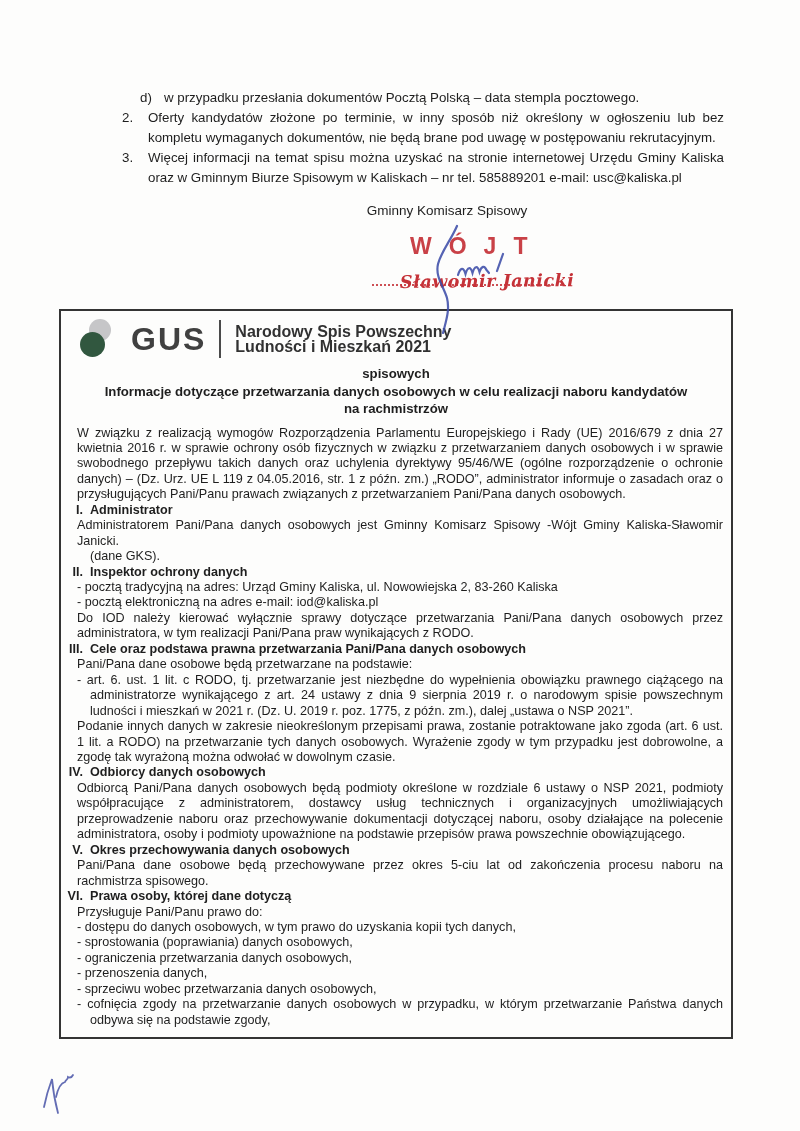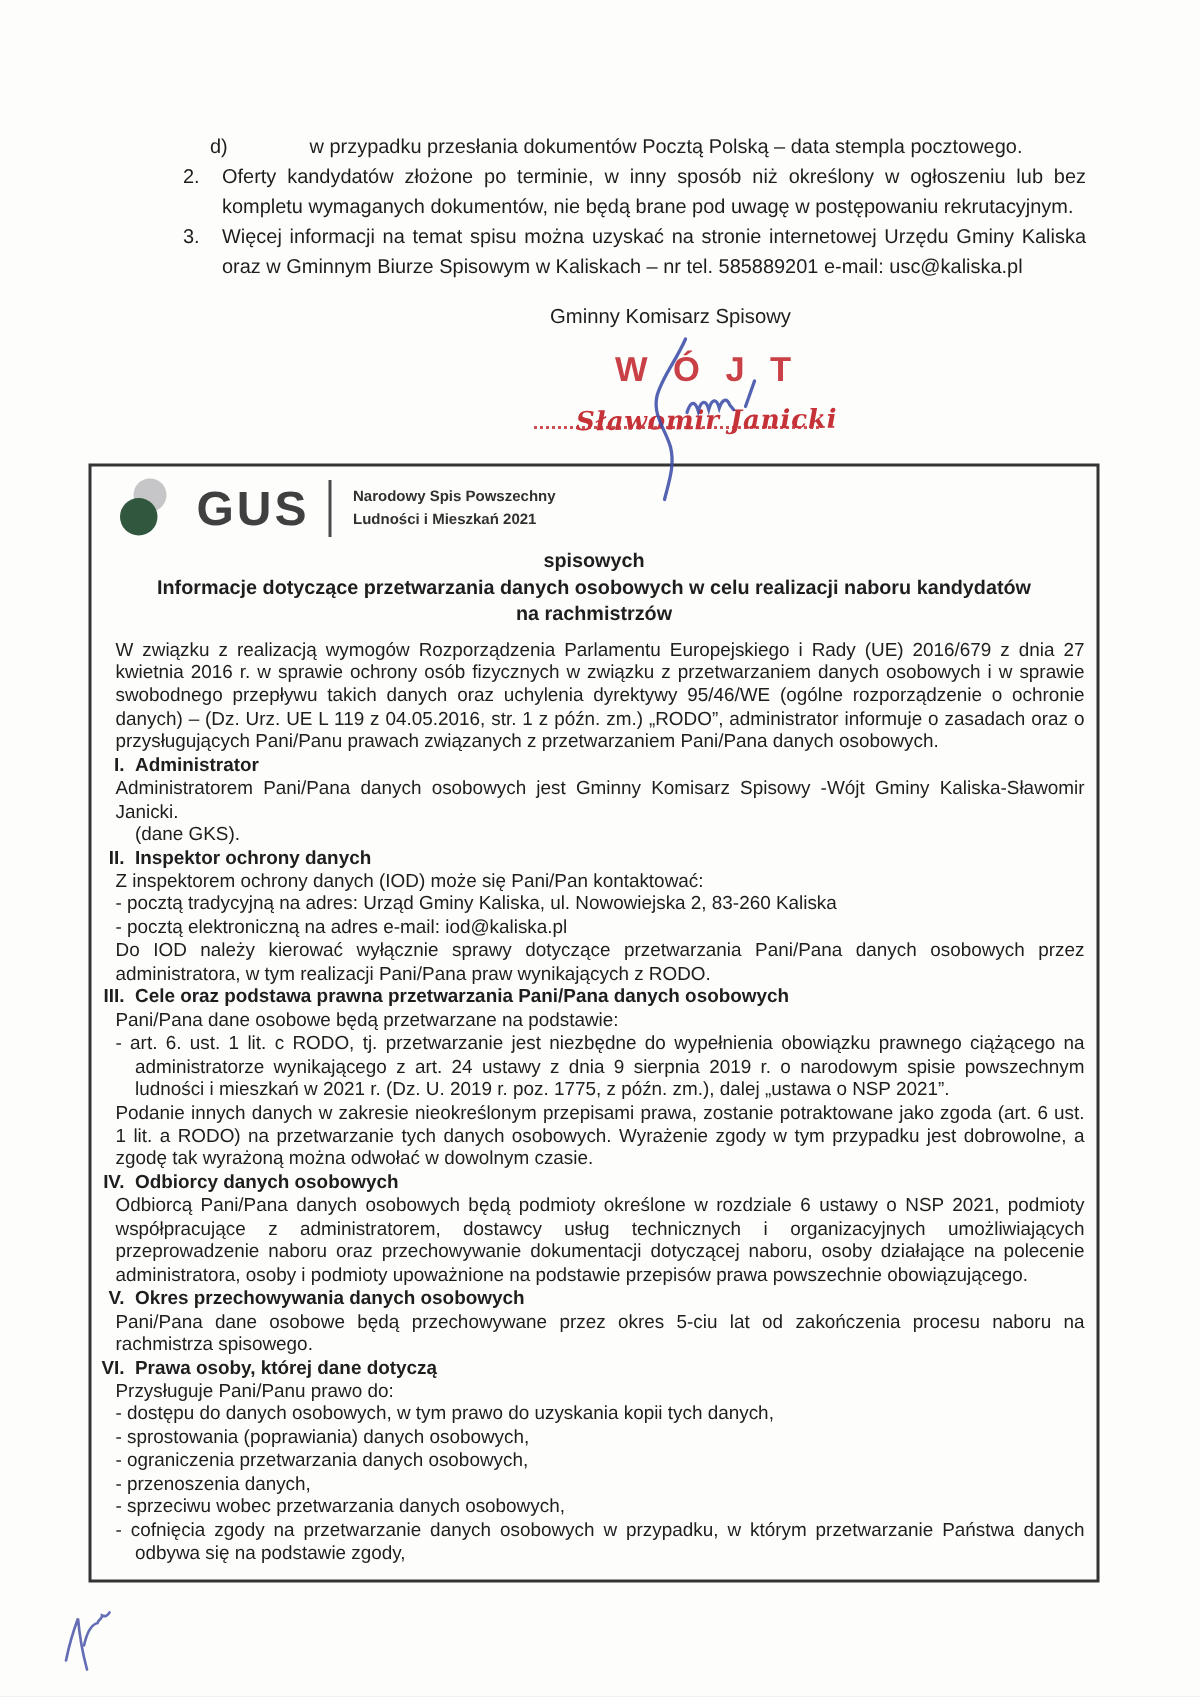--- a/index.html
+++ b/index.html
@@ -18,51 +18,51 @@
     font-family:"Liberation Sans",sans-serif;
     overflow:hidden;
   }
   
   .top-block{position:absolute;top:88px;left:122px;width:602px;font-size:13.3px;line-height:20px;}
   .toprow{display:flex;align-items:flex-start;}
   .toprow .mk{flex:0 0 26px;}
   .toprow .tx{flex:1;text-align:justify;}
   .d-row{margin-left:18px;}
   .d-row .mk{flex:0 0 24px;}
-  .d-row .tx{text-align:center;}
+  .d-row .tx{text-align:left;}
   
   .signer{position:absolute;top:203px;left:307px;width:280px;text-align:center;font-size:13.5px;}
   
   .wojt{
     position:absolute;top:233px;left:410px;
     font-size:23px;font-weight:bold;letter-spacing:17px;
     color:var(--stamp_red);opacity:.92;
   }
-  .name-line{position:absolute;top:271px;left:356px;width:192px;height:24px;}
+  .name-line{position:absolute;top:271px;left:372px;width:192px;height:24px;}
   .name-dots{position:absolute;left:0;top:13px;width:190px;border-top:2.5px dotted var(--stamp_red);opacity:.85;}
   .name-text{
     position:absolute;left:28px;top:0;
     font-family:"DejaVu Serif","Liberation Serif",serif;
     font-style:italic;font-weight:bold;font-size:17.5px;
     color:var(--stamp_red);white-space:nowrap;letter-spacing:.5px;
     transform:rotate(-.6deg);
   }
   
   .notice-box{
     position:absolute;top:309px;left:59px;width:674px;
     box-sizing:border-box;border:2px solid var(--border);
     background:#fdfdfc;padding:6px 8px 9px 16px;
   }
   .logo-row{display:flex;align-items:center;height:44px;margin-bottom:2px;}
   .logo-mark{position:relative;width:40px;height:44px;flex:0 0 40px;}
   .c-gray{position:absolute;left:12px;top:2px;width:22px;height:22px;border-radius:50%;background:var(--logo_gray);}
   .c-green{position:absolute;left:3px;top:15px;width:25px;height:25px;border-radius:50%;background:var(--logo_green);}
   .gus-word{font-size:32px;font-weight:600;letter-spacing:2px;color:var(--logo_text);margin-left:14px;}
   .logo-div{width:2px;height:38px;background:#4a4a4a;margin:0 14px 0 13px;}
-  .program{font-size:10px;font-weight:bold;color:#313131;line-height:15px;}
+  .program{font-size:16px;font-weight:bold;color:#313131;line-height:15px;}
   .notice-title{
     text-align:center;font-weight:bold;font-size:13.2px;line-height:17.5px;
     margin:4px 28px 8px 20px;
   }
   .body-copy{font-size:12.6px;line-height:15.45px;margin-right:0;}
   .body-copy p{margin:0;}
   .ln{text-align:left;}
   .just{text-align:justify;}
   .ind{padding-left:13px;}
   .dash{padding-left:13px;text-indent:-13px;}
@@ -128,21 +128,20 @@
           <span class="rn">I.</span><span class="st">Administrator</span>
         </div>
         <p class="ln just">Administratorem Pani/Pana danych osobowych jest Gminny Komisarz Spisowy -Wójt Gminy Kaliska-Sławomir Janicki.</p>
         <p class="ln ind">(dane GKS).</p>
       </div>
 
       <div class="section">
         <div class="sec-head">
           <span class="rn">II.</span><span class="st">Inspektor ochrony danych</span>
         </div>
-        <p class="ln">Z inspektorem ochrony danych (IOD) może się Pani/Pan kontaktować:</p>
         <p class="ln dash">- pocztą tradycyjną na adres: Urząd Gminy Kaliska, ul. Nowowiejska 2, 83-260 Kaliska</p>
         <p class="ln dash">- pocztą elektroniczną na adres e-mail: iod@kaliska.pl</p>
         <p class="ln just">Do IOD należy kierować wyłącznie sprawy dotyczące przetwarzania Pani/Pana danych osobowych przez administratora, w tym realizacji Pani/Pana praw wynikających z RODO.</p>
       </div>
 
       <div class="section">
         <div class="sec-head">
           <span class="rn">III.</span><span class="st">Cele oraz podstawa prawna przetwarzania Pani/Pana danych osobowych</span>
         </div>
         <p class="ln">Pani/Pana dane osobowe będą przetwarzane na podstawie:</p>

